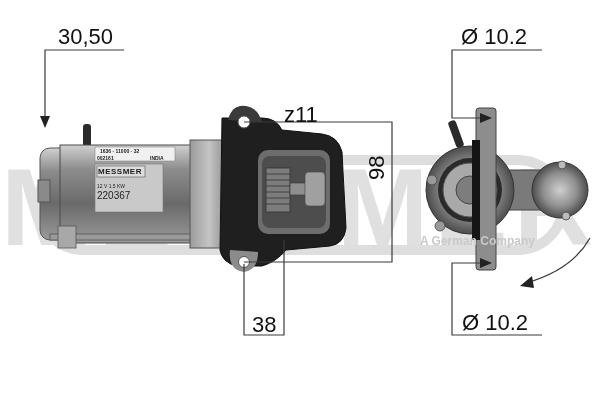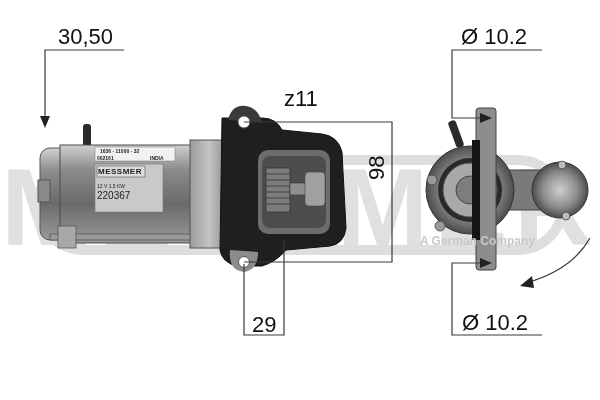--- a/index.html
+++ b/index.html
@@ -122,23 +122,23 @@
     <g fill="#222">
       <polygon points="40,116 50,116 45,128"></polygon>
       <polygon points="480,113 492,118 480,123"></polygon>
       <polygon points="480,258 492,263 480,268"></polygon>
       <polygon points="532,276 520,286 534,288"></polygon>
     </g>
   </svg>
 
   
   <div class="dim-text" style="left:58px; top:26px;">30,50</div>
-  <div class="dim-text" style="left:284px; top:88px;">z11</div>
+  <div class="dim-text" style="left:284px; top:104px;">z11</div>
   <div class="dim-text" style="left:366px; top:180px; transform: rotate(-90deg); transform-origin: left top;">98</div>
-  <div class="dim-text" style="left:252px; top:314px;">29</div>
+  <div class="dim-text" style="left:252px; top:314px;">38</div>
   <div class="dim-text" style="left:461px; top:26px;">Ø 10.2</div>
   <div class="dim-text" style="left:462px; top:312px;">Ø 10.2</div>
 
   
   <div class="watermark-tag" style="left:420px; top:234px;">A German Company</div>
 
   
   <div class="label-plate" style="left:100px; top:148px; font-size:5px; font-weight:bold;">1636 - 11000 - 32</div>
   <div class="label-plate" style="left:97px; top:155px; font-size:5px; font-weight:bold;">002161</div>
   <div class="label-plate" style="left:150px; top:155px; font-size:5px; font-weight:bold;">INDIA</div>

